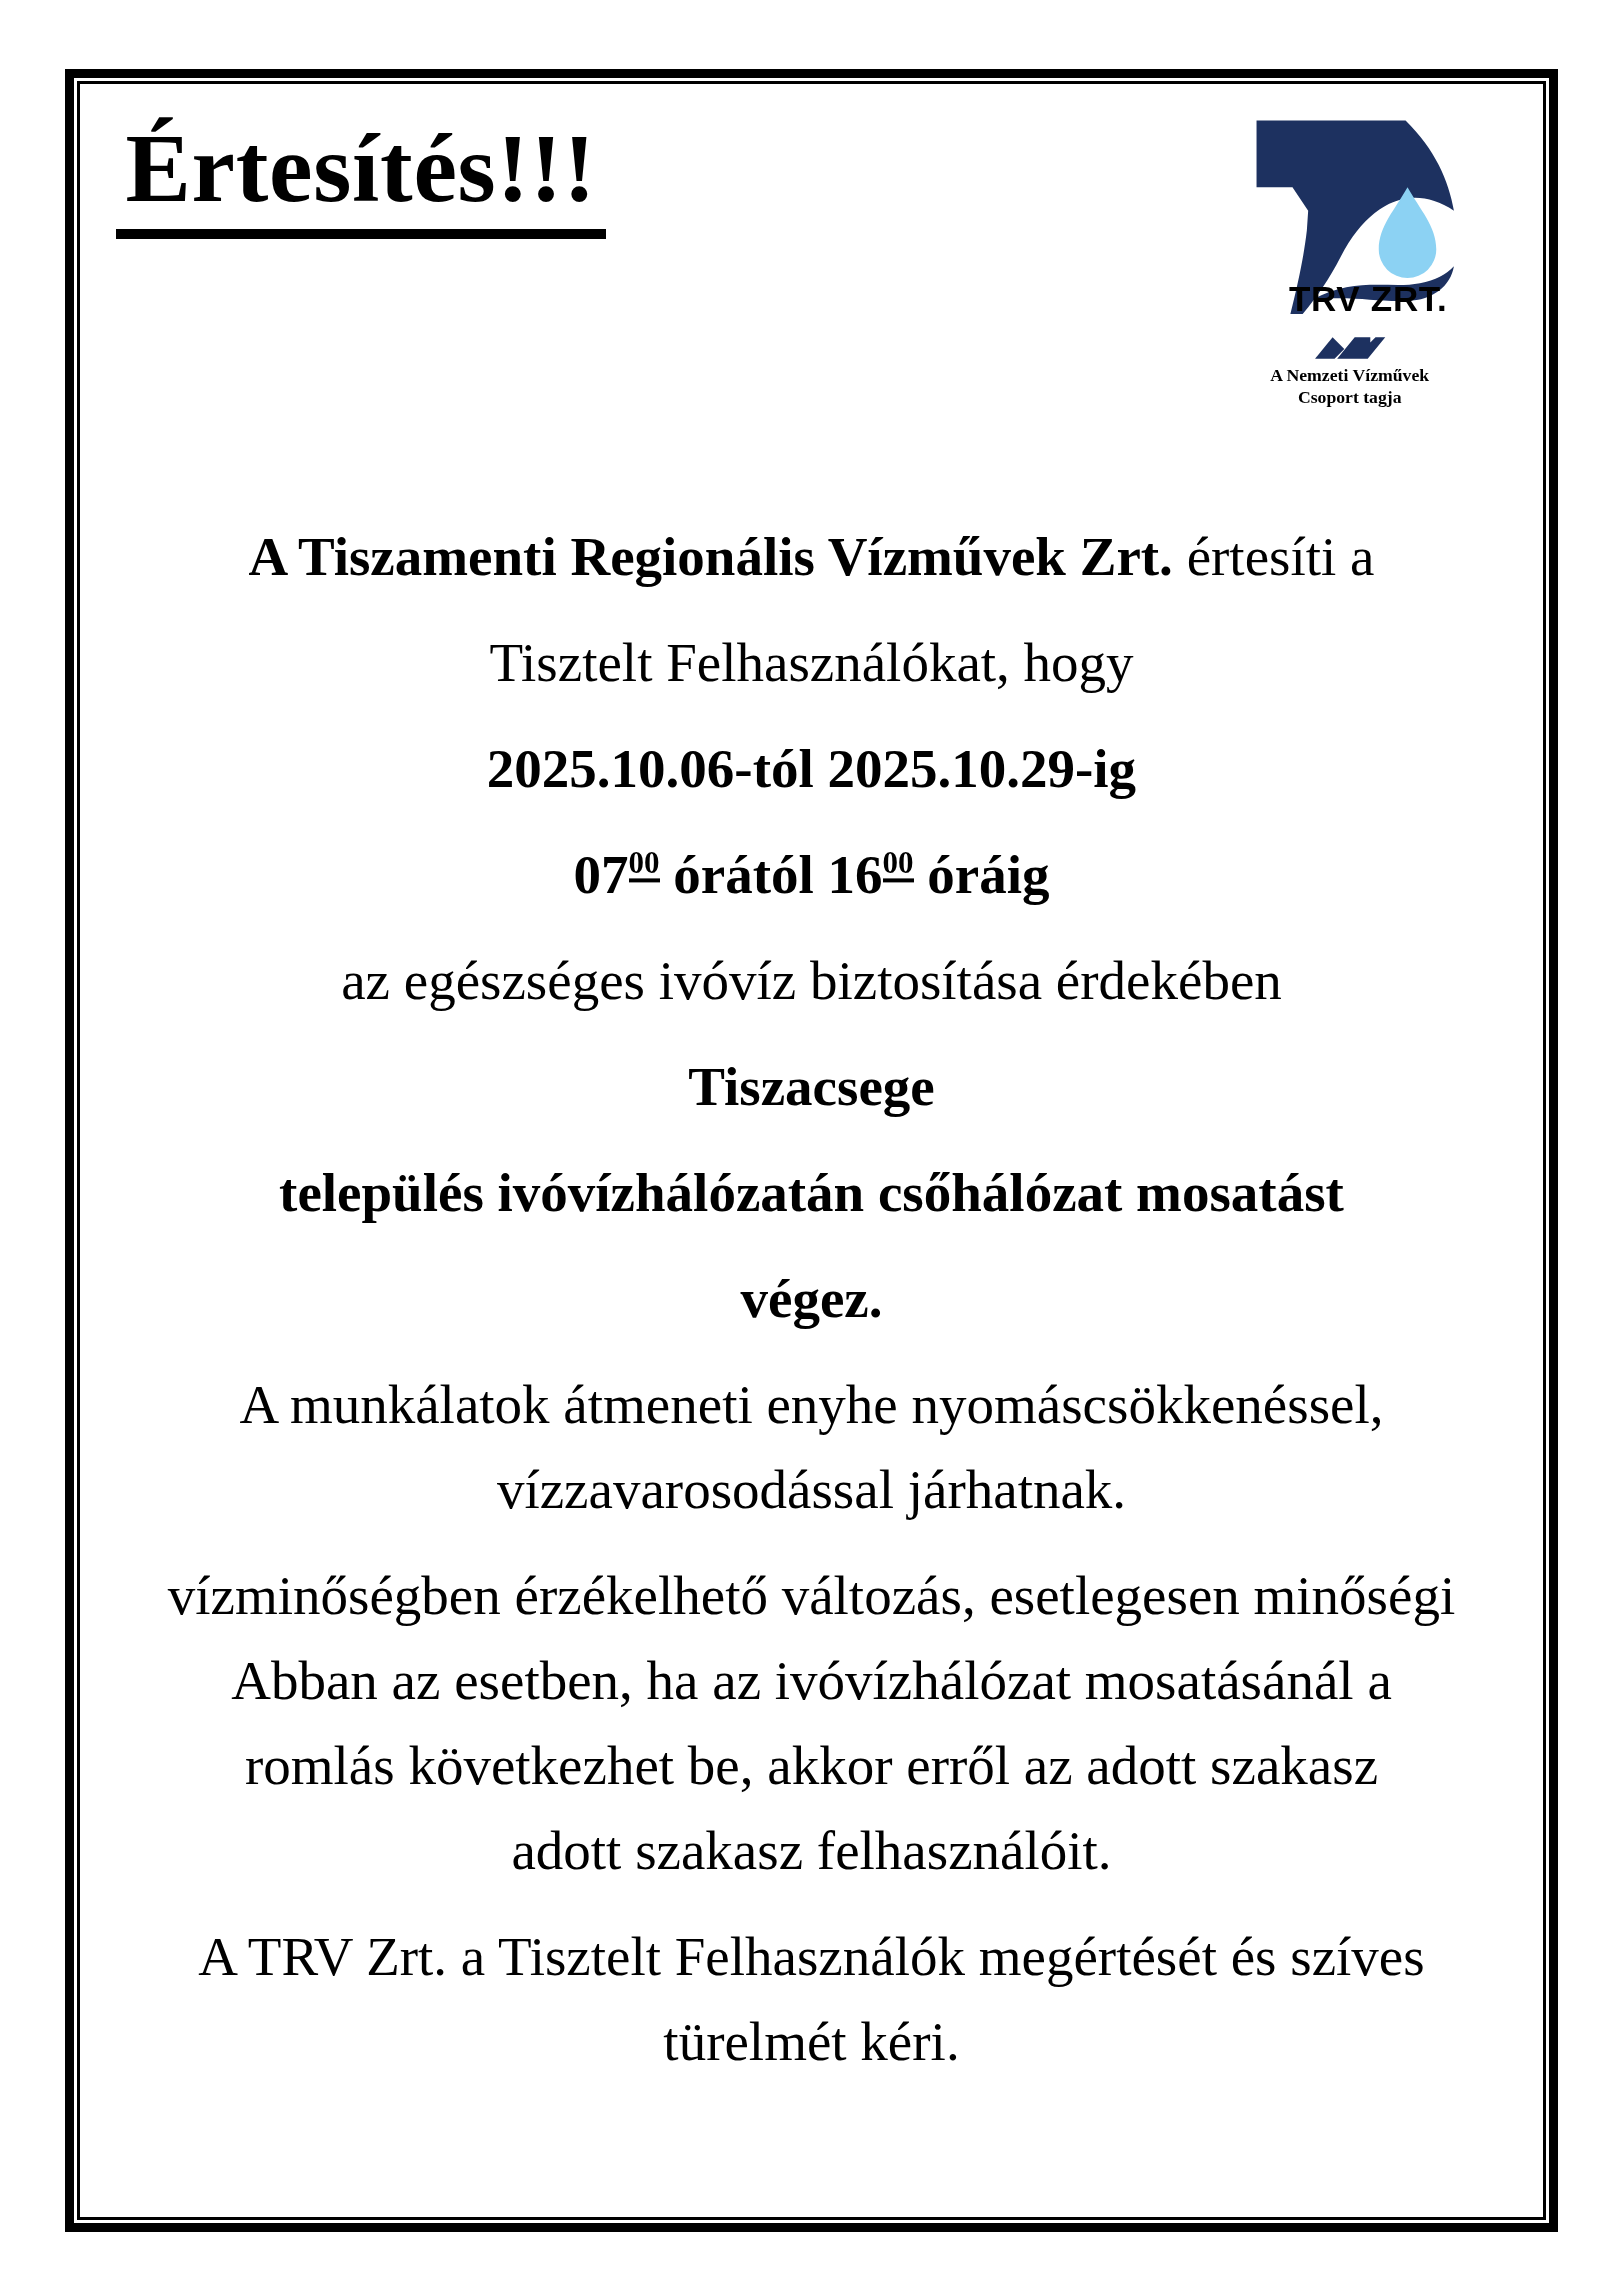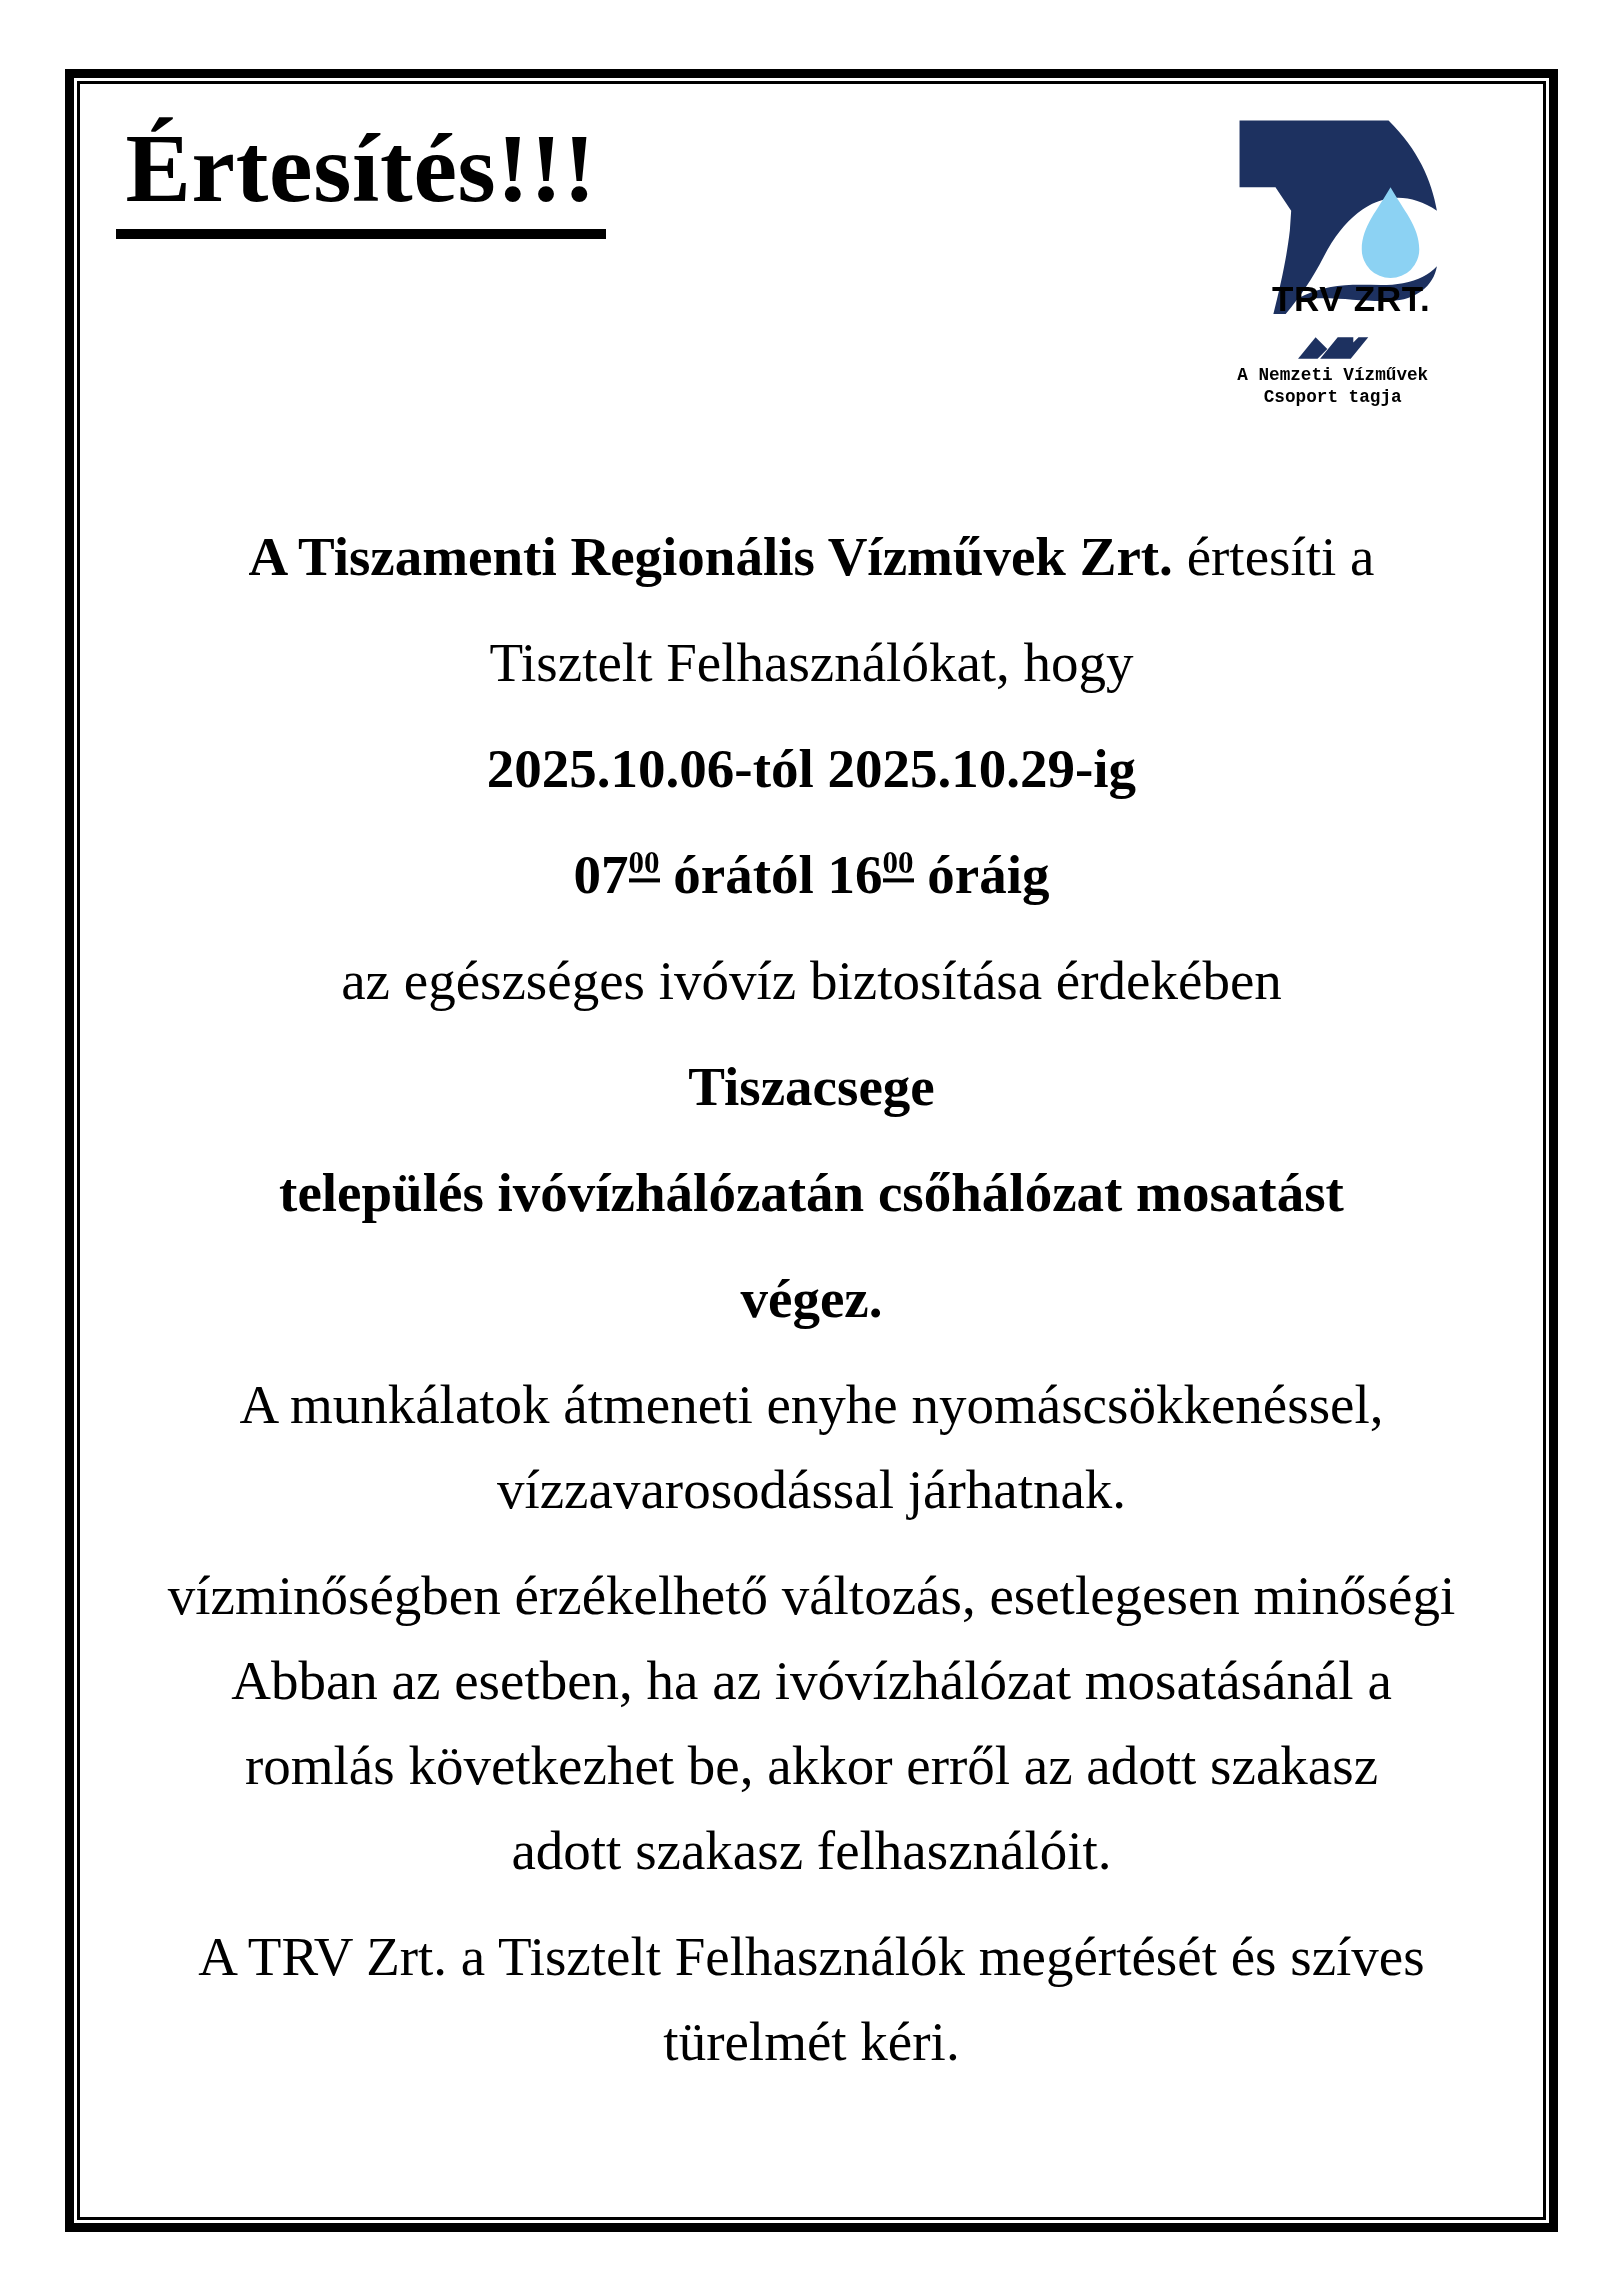--- a/index.html
+++ b/index.html
@@ -30,33 +30,33 @@
     display:inline-block;
     font-size:98px;
     font-weight:bold;
     line-height:108px;
     padding:0 9.2px 6.5px 9.2px;
     border-bottom:10.5px solid #000;
     letter-spacing:0.7px;
   }
   
   .logo{
-    position:absolute; top:30px; right:95px;
+    position:absolute; top:30px; right:78px;
     width:230px; text-align:center;
   }
   .logo-mark{ display:block; margin:0 auto; }
   .logo-name{
     font-family:"Liberation Sans", sans-serif;
     font-weight:bold; font-size:35px; line-height:37px;
     letter-spacing:0.7px;
     margin-top:-34px; margin-left:37px;
   }
   .nv-mark{ display:block; margin:17px auto 3.9px auto; }
   .logo-sub{
-    font-family:Liberation Mono, monospace;
+    font-family:Liberation Serif, serif;
     font-weight:bold; font-size:17.7px; line-height:22px;
   }
   
   .body-text{
     margin-top:275px;
     padding:0 39px;
     text-align:center;
   }
   .body-text p{
     margin:0 0 21px 0;

